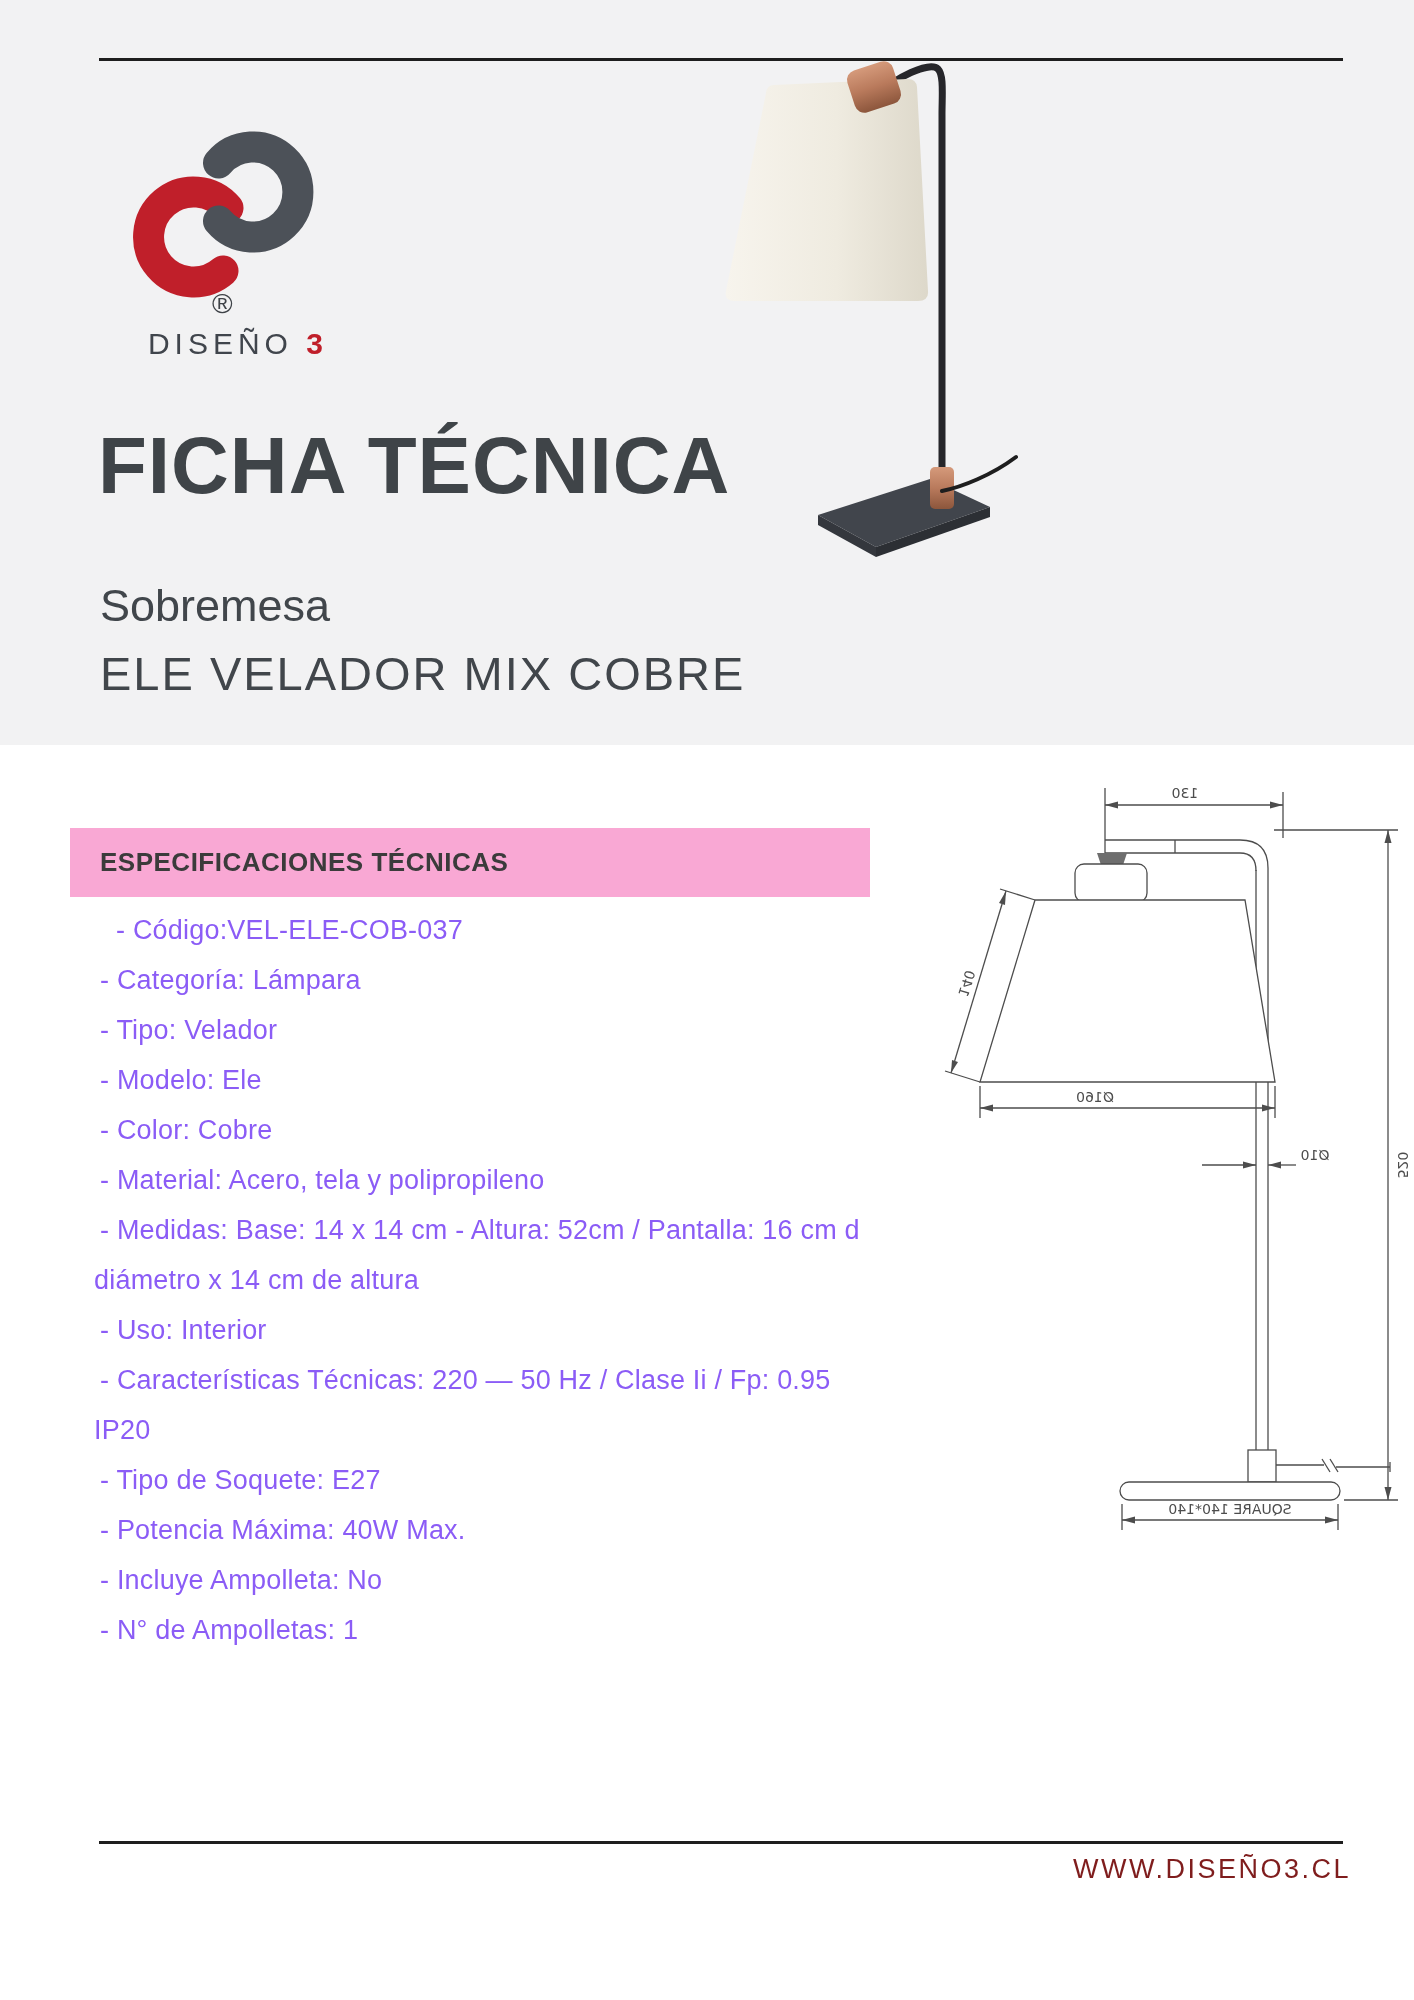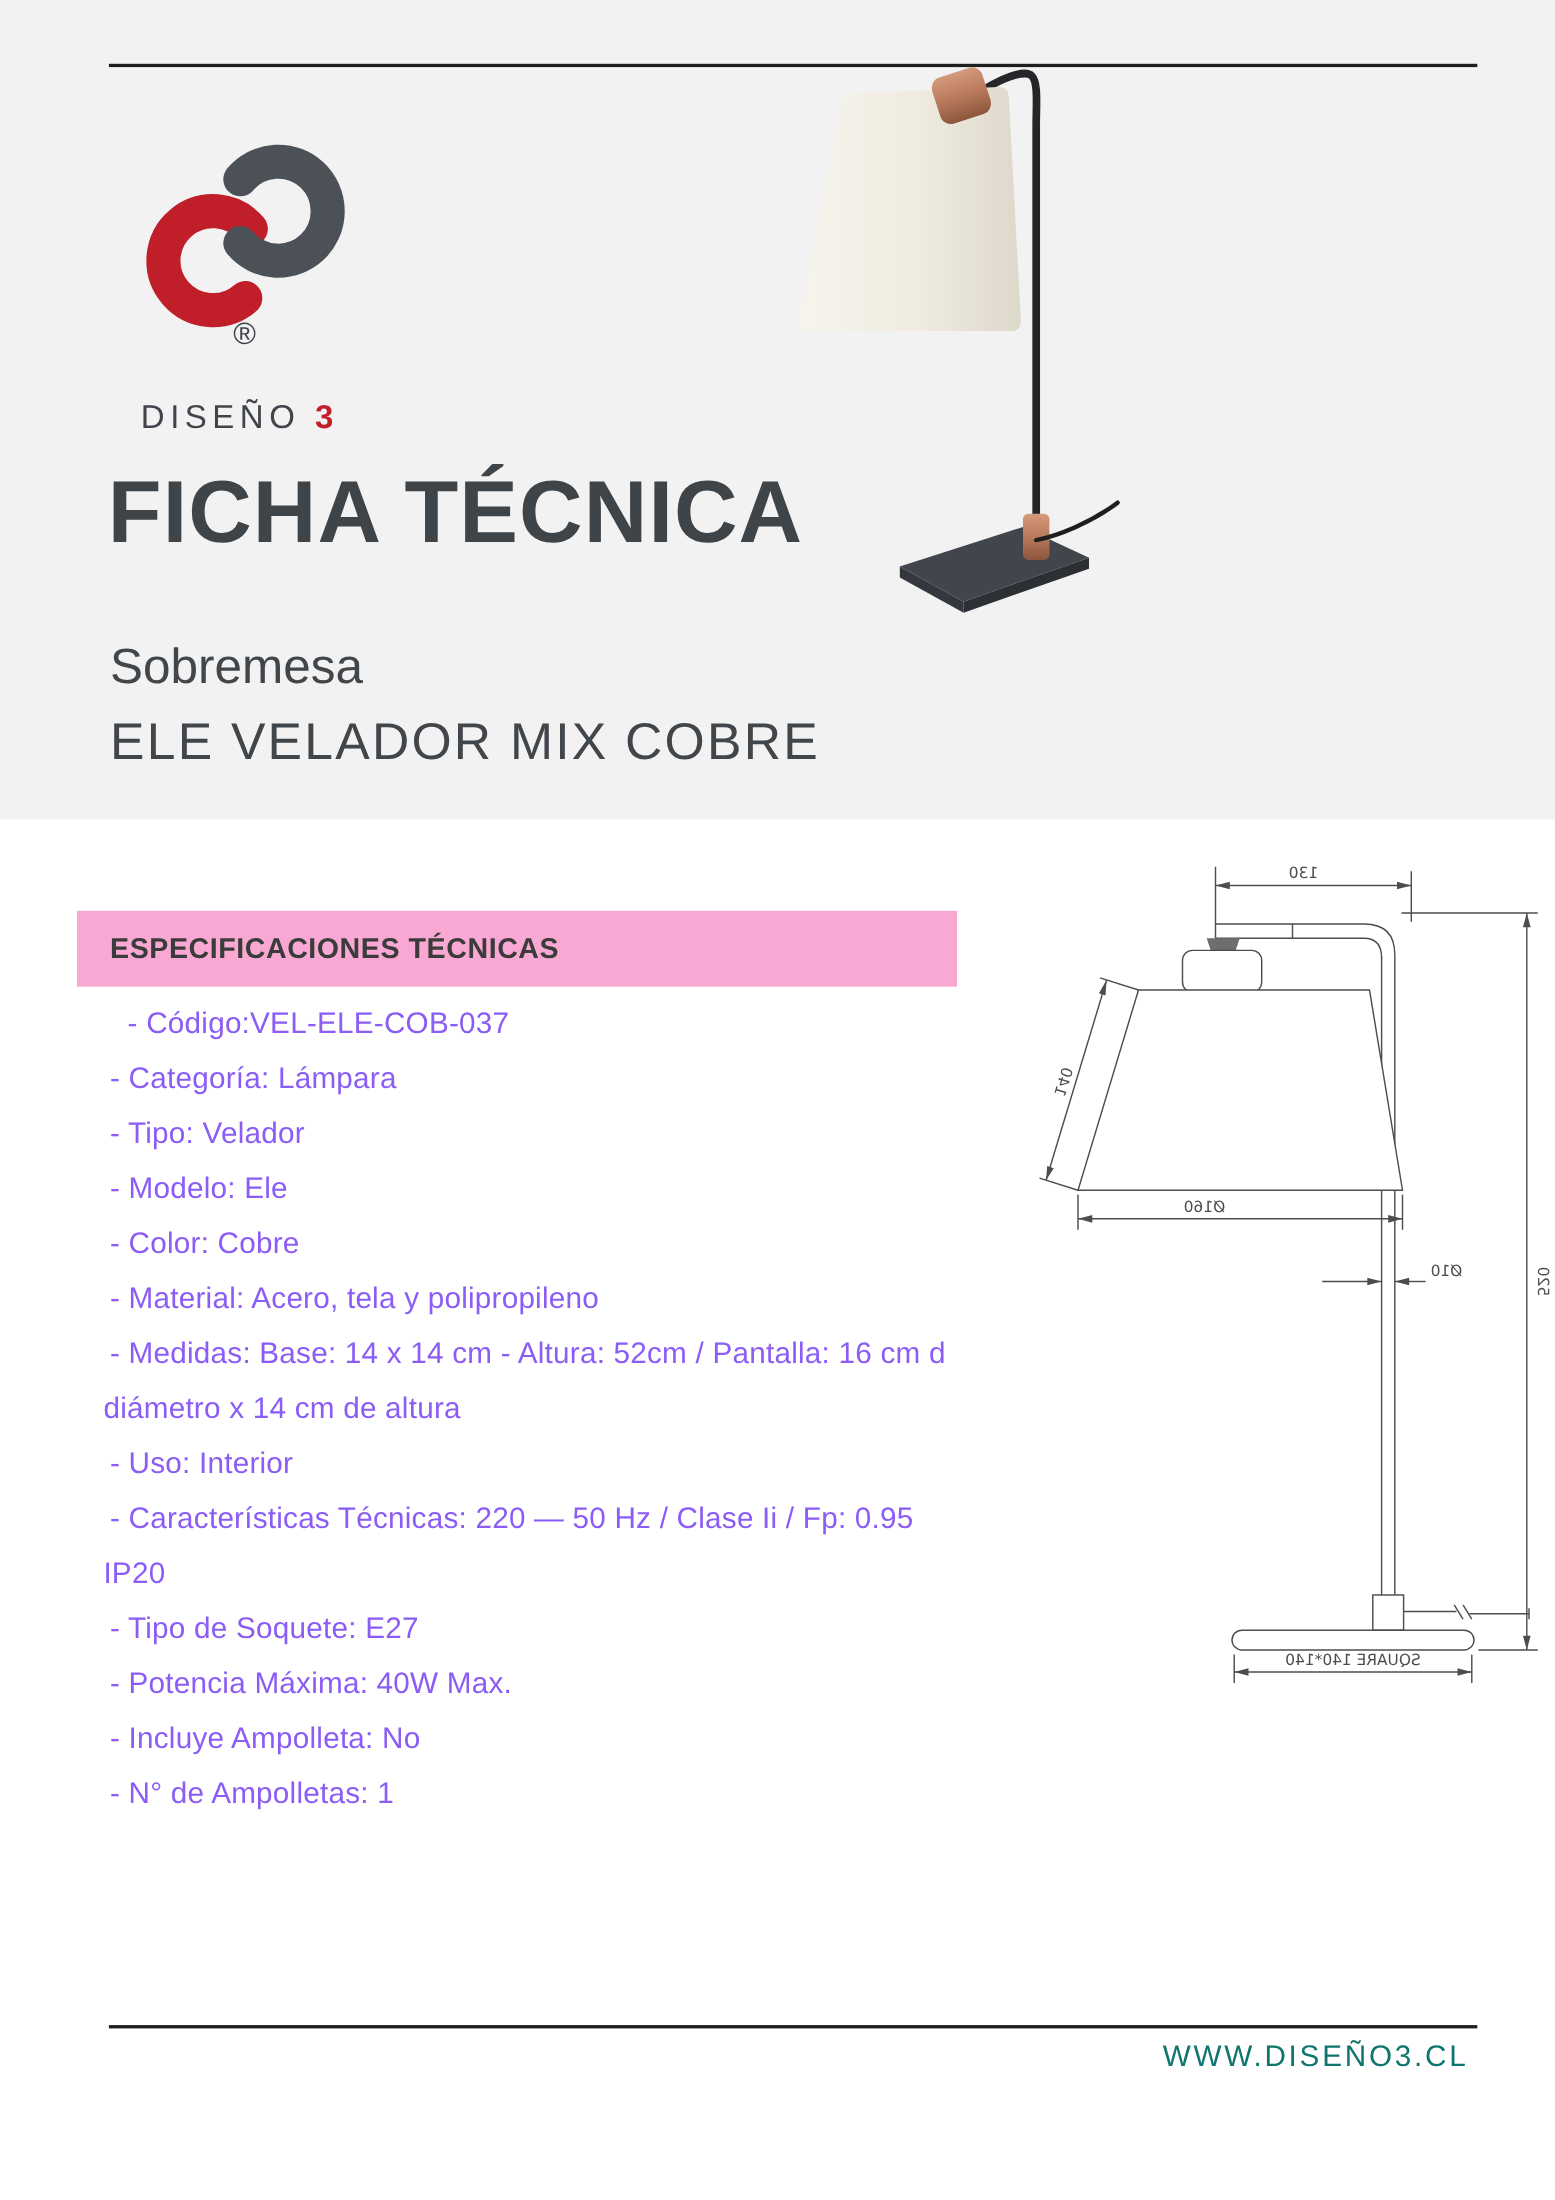--- a/index.html
+++ b/index.html
@@ -4,40 +4,40 @@
 <style>
   html,body{margin:0;padding:0;background:#888;}
   .page{position:relative;width:1414px;height:2000px;background:#ffffff;
         font-family:"Liberation Sans","DejaVu Sans",sans-serif;overflow:hidden;margin:0 auto;}
   .top-section{position:absolute;left:0;top:0;width:1414px;height:745px;background:#f2f2f3;}
   .rule{position:absolute;background:#1e1e1e;height:3px;}
   .top-rule{left:99px;top:58px;width:1244px;}
   .bottom-rule{left:99px;top:1841px;width:1244px;}
   .logo-svg{position:absolute;left:128px;top:130px;}
   .reg-mark{position:absolute;left:212px;top:288px;font-size:28px;color:#3f4348;}
-  .logo-text{position:absolute;left:128px;top:327px;width:200px;text-align:left;
-             font-size:30px;letter-spacing:5px;color:#40454c;font-weight:500;white-space:nowrap;margin-top:36px;}
+  .logo-text{position:absolute;left:128px;top:327px;width:200px;text-align:right;
+             font-size:30px;letter-spacing:5px;color:#40454c;font-weight:500;white-space:nowrap;}
   .logo-num{color:#c01f2a;font-weight:600;}
   .product-photo{position:absolute;left:690px;top:55px;}
   .page-title{position:absolute;left:98px;top:420px;margin:0;font-size:80px;font-weight:bold;
               color:#3f4448;letter-spacing:1px;white-space:nowrap;}
   .subtitle1{position:absolute;left:100px;top:580px;font-size:45px;color:#41464b;white-space:nowrap;}
   .subtitle2{position:absolute;left:100px;top:646px;font-size:47px;color:#41464b;letter-spacing:2px;white-space:nowrap;}
   .spec-bar{position:absolute;left:70px;top:828px;width:800px;height:69px;background:#f9a8d4;}
   .spec-heading{position:absolute;left:30px;top:0;line-height:69px;font-size:26px;font-weight:bold;
                 color:#3b3b3b;letter-spacing:0.5px;white-space:nowrap;}
   .spec-list{position:absolute;left:82px;top:905px;width:790px;font-size:27px;color:#8b5cf6;}
   .spec-row{height:50px;line-height:50px;white-space:nowrap;letter-spacing:0.2px;}
   .indent-first{padding-left:34px;}
   .indent-item{padding-left:18px;}
   .indent-wrap{padding-left:0;margin-left:12px;}
   .tech-drawing{position:absolute;left:850px;top:750px;}
   .tech-drawing text{font-family:"DejaVu Sans",sans-serif;font-size:14px;fill:#4d4d4d;}
-  .footer-site{position:absolute;left:692px;top:1854px;width:643px;text-align:right;
-               font-size:27px;letter-spacing:2.5px;color:#0f766e;white-space:nowrap;}
+  .footer-site{position:absolute;left:708px;top:1854px;width:643px;text-align:right;
+               font-size:27px;letter-spacing:2.5px;color:#7f1d1d;white-space:nowrap;}
 </style>
 </head>
 <body>
 
 <div class="page">
 
   <div class="top-section"></div>
 
   <div class="rule top-rule"></div>
 

